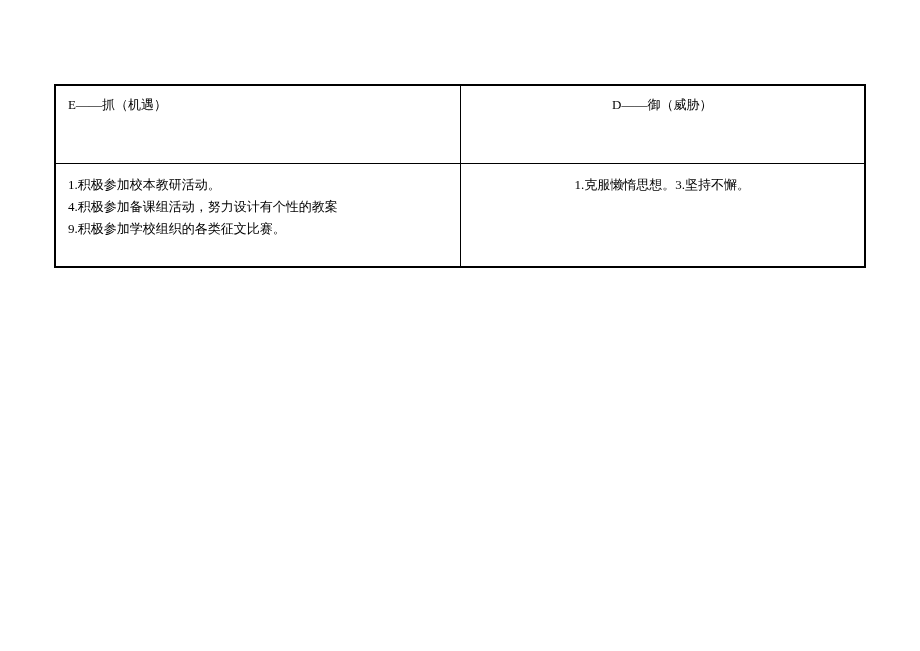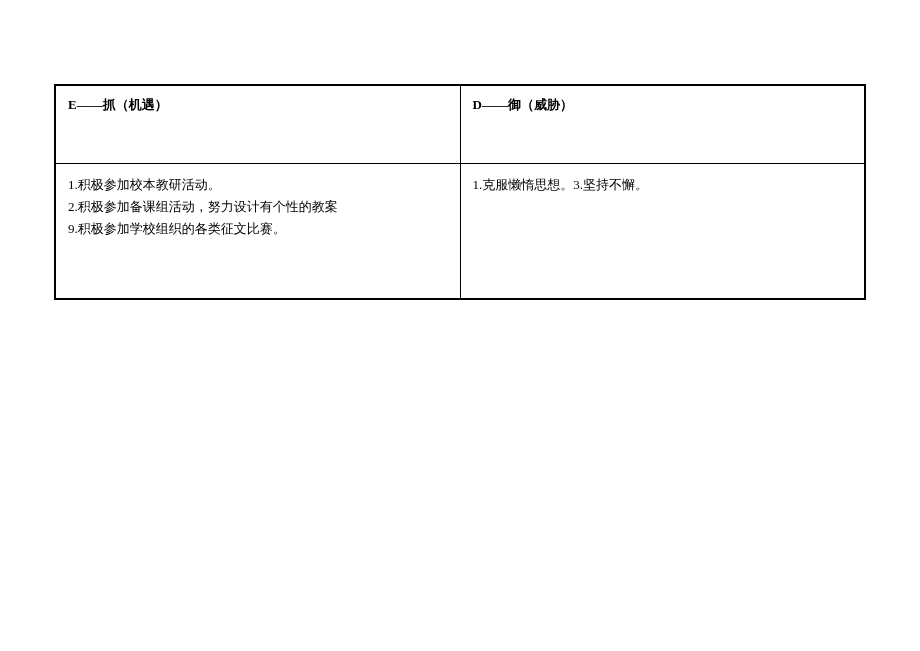--- a/index.html
+++ b/index.html
@@ -20,47 +20,47 @@
       border-collapse: collapse;
       border: 2px solid #000;
     }
     table.swot td {
       border: 1px solid #000;
       vertical-align: top;
       padding: 10px 12px;
     }
     .header-row td {
       height: 78px;
-      font-weight: bold;
+      font-weight: normal;
     }
     .content-row td {
-      height: 136px;
+      height: 104px;
       line-height: 1.7;
     }
     .col-left { width: 50%; }
-    .col-right { width: 50%; }
+    .col-right { width: 50%; text-align: center; }
   </style>
 </head>
 <body>
 
 <div class="page">
   <table class="swot">
     <tbody>
         <tr class="header-row">
       <td class="col-left">
         <span>E——抓（机遇）</span>
       </td>
       <td class="col-right">
         <span>D——御（威胁）</span>
       </td>
     </tr>
     <tr class="content-row">
       <td class="col-left">
         <div>1.积极参加校本教研活动。</div>
-        <div>2.积极参加备课组活动，努力设计有个性的教案</div>
+        <div>4.积极参加备课组活动，努力设计有个性的教案</div>
         <div>9.积极参加学校组织的各类征文比赛。</div>
       </td>
       <td class="col-right">
         <span>1.克服懒惰思想。3.坚持不懈。</span>
       </td>
     </tr>
   </tbody>
     </table>
 </div>
 

